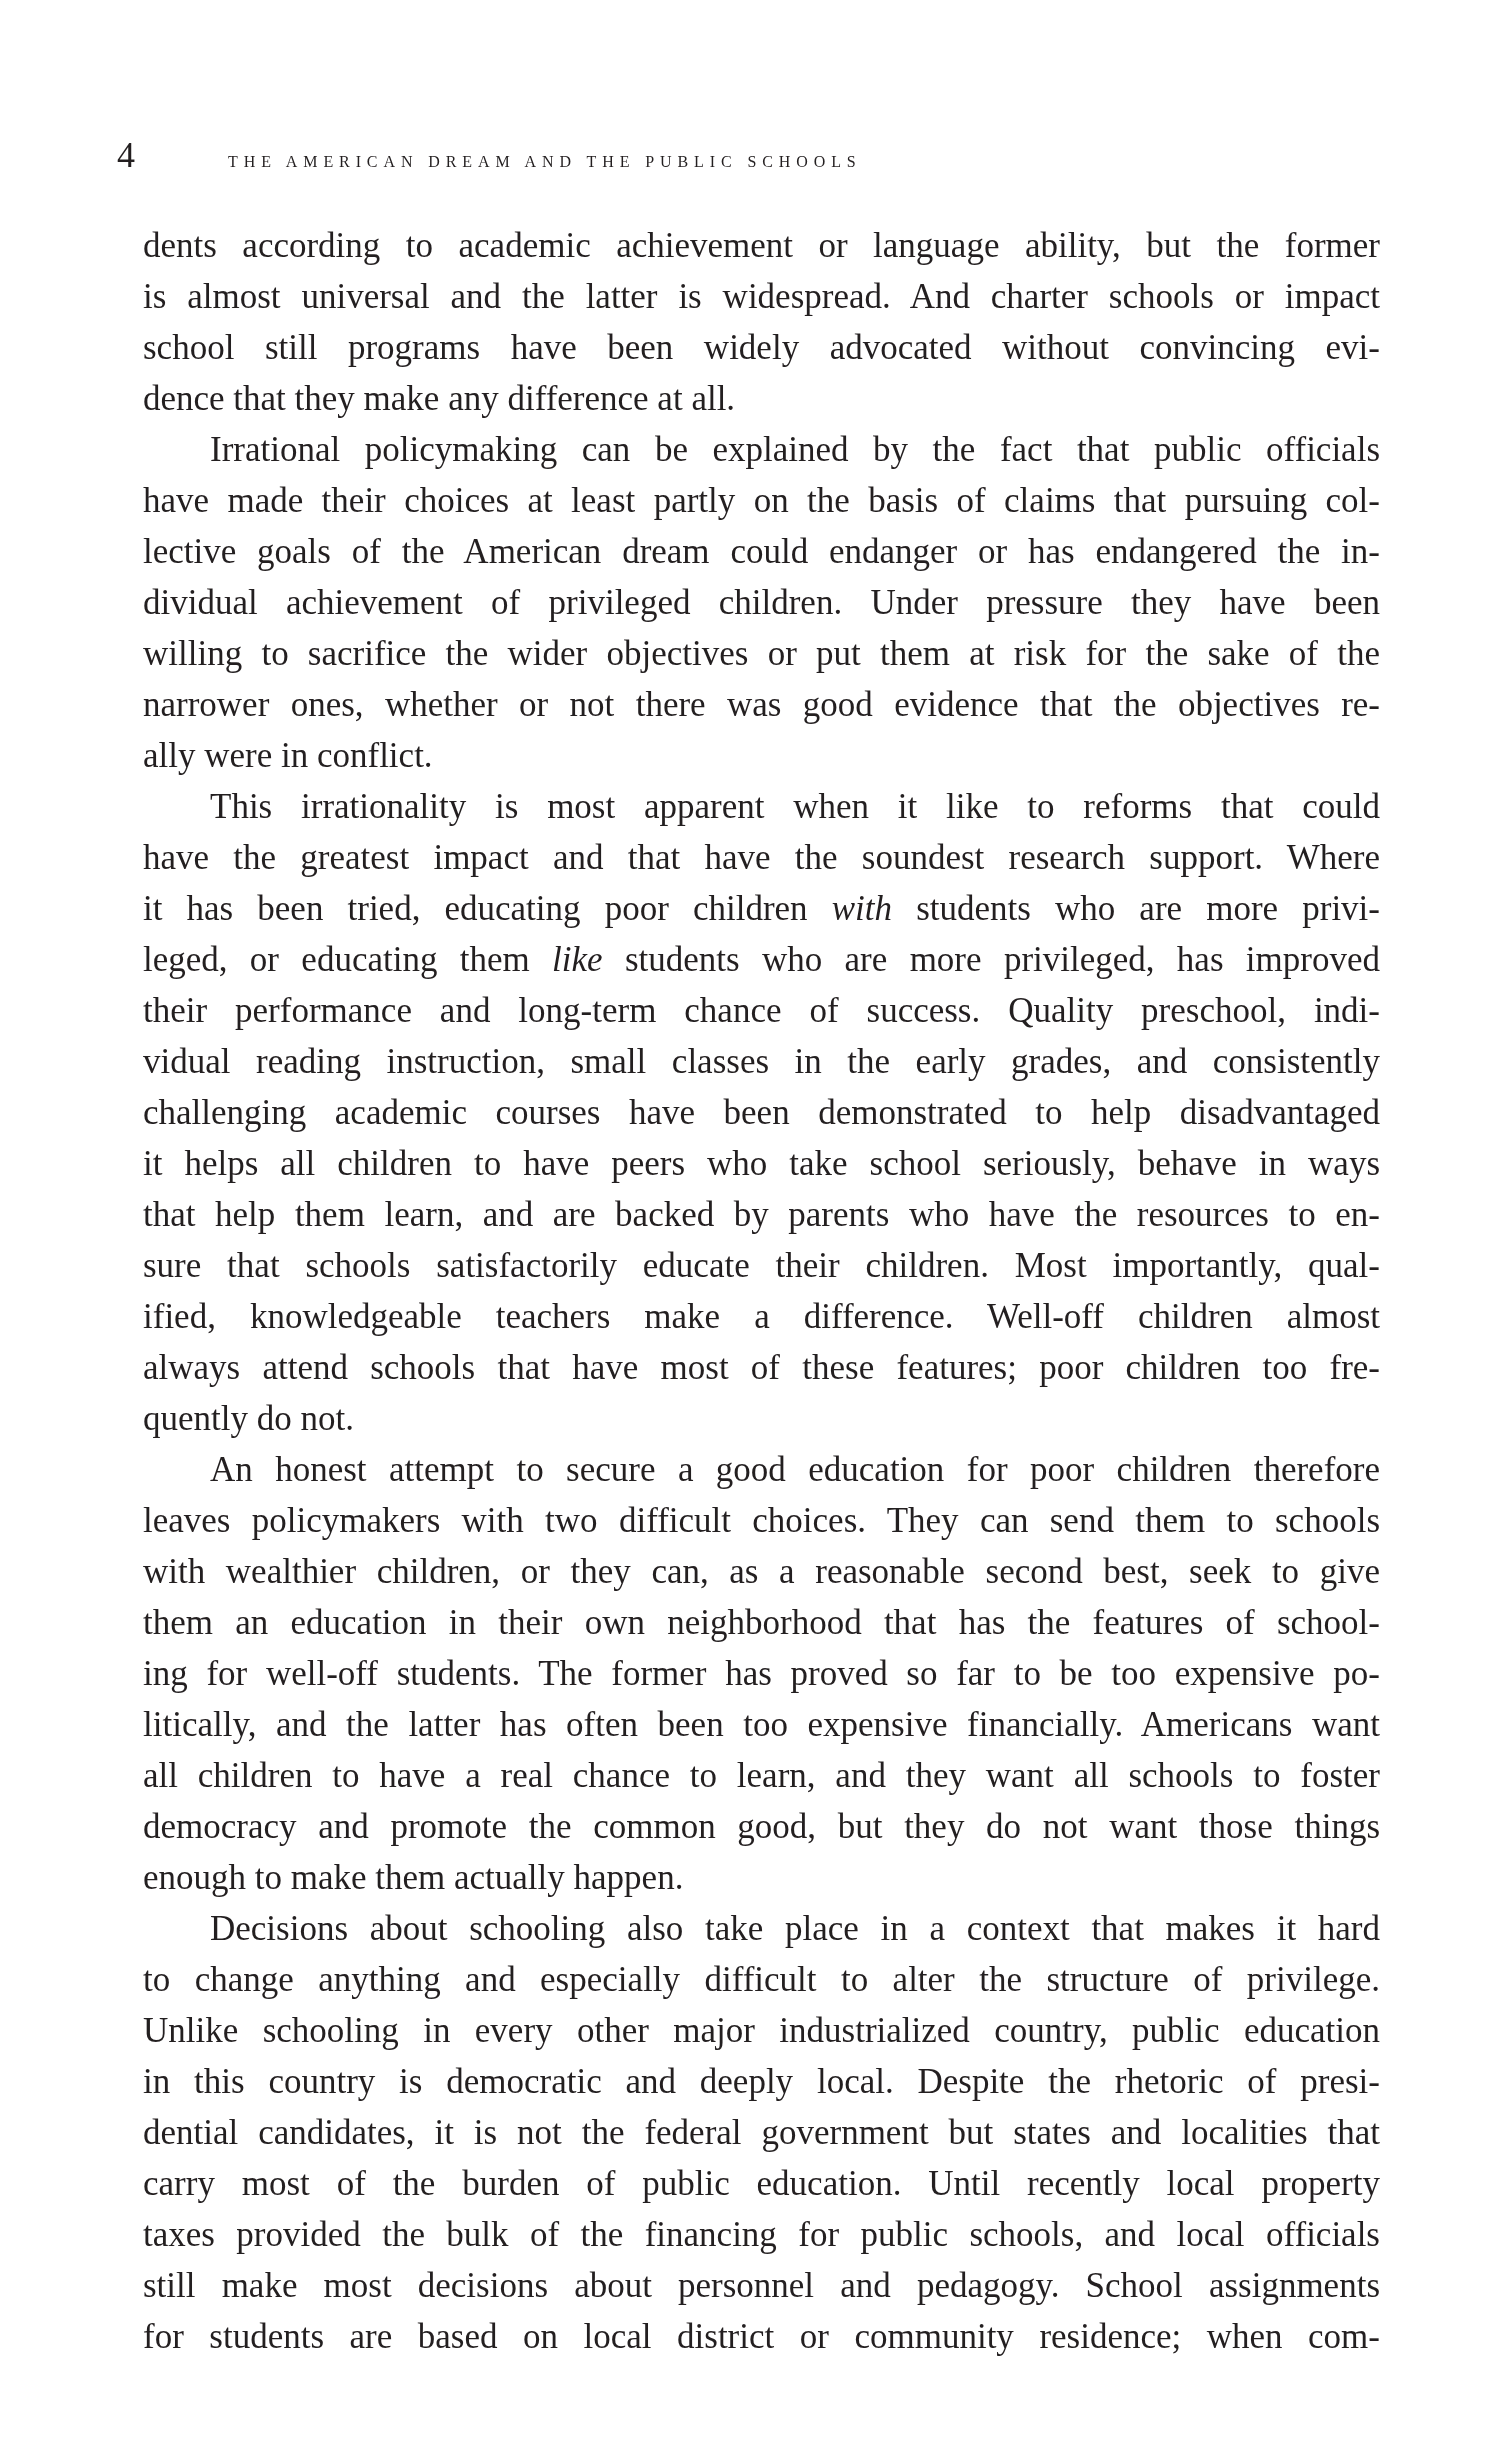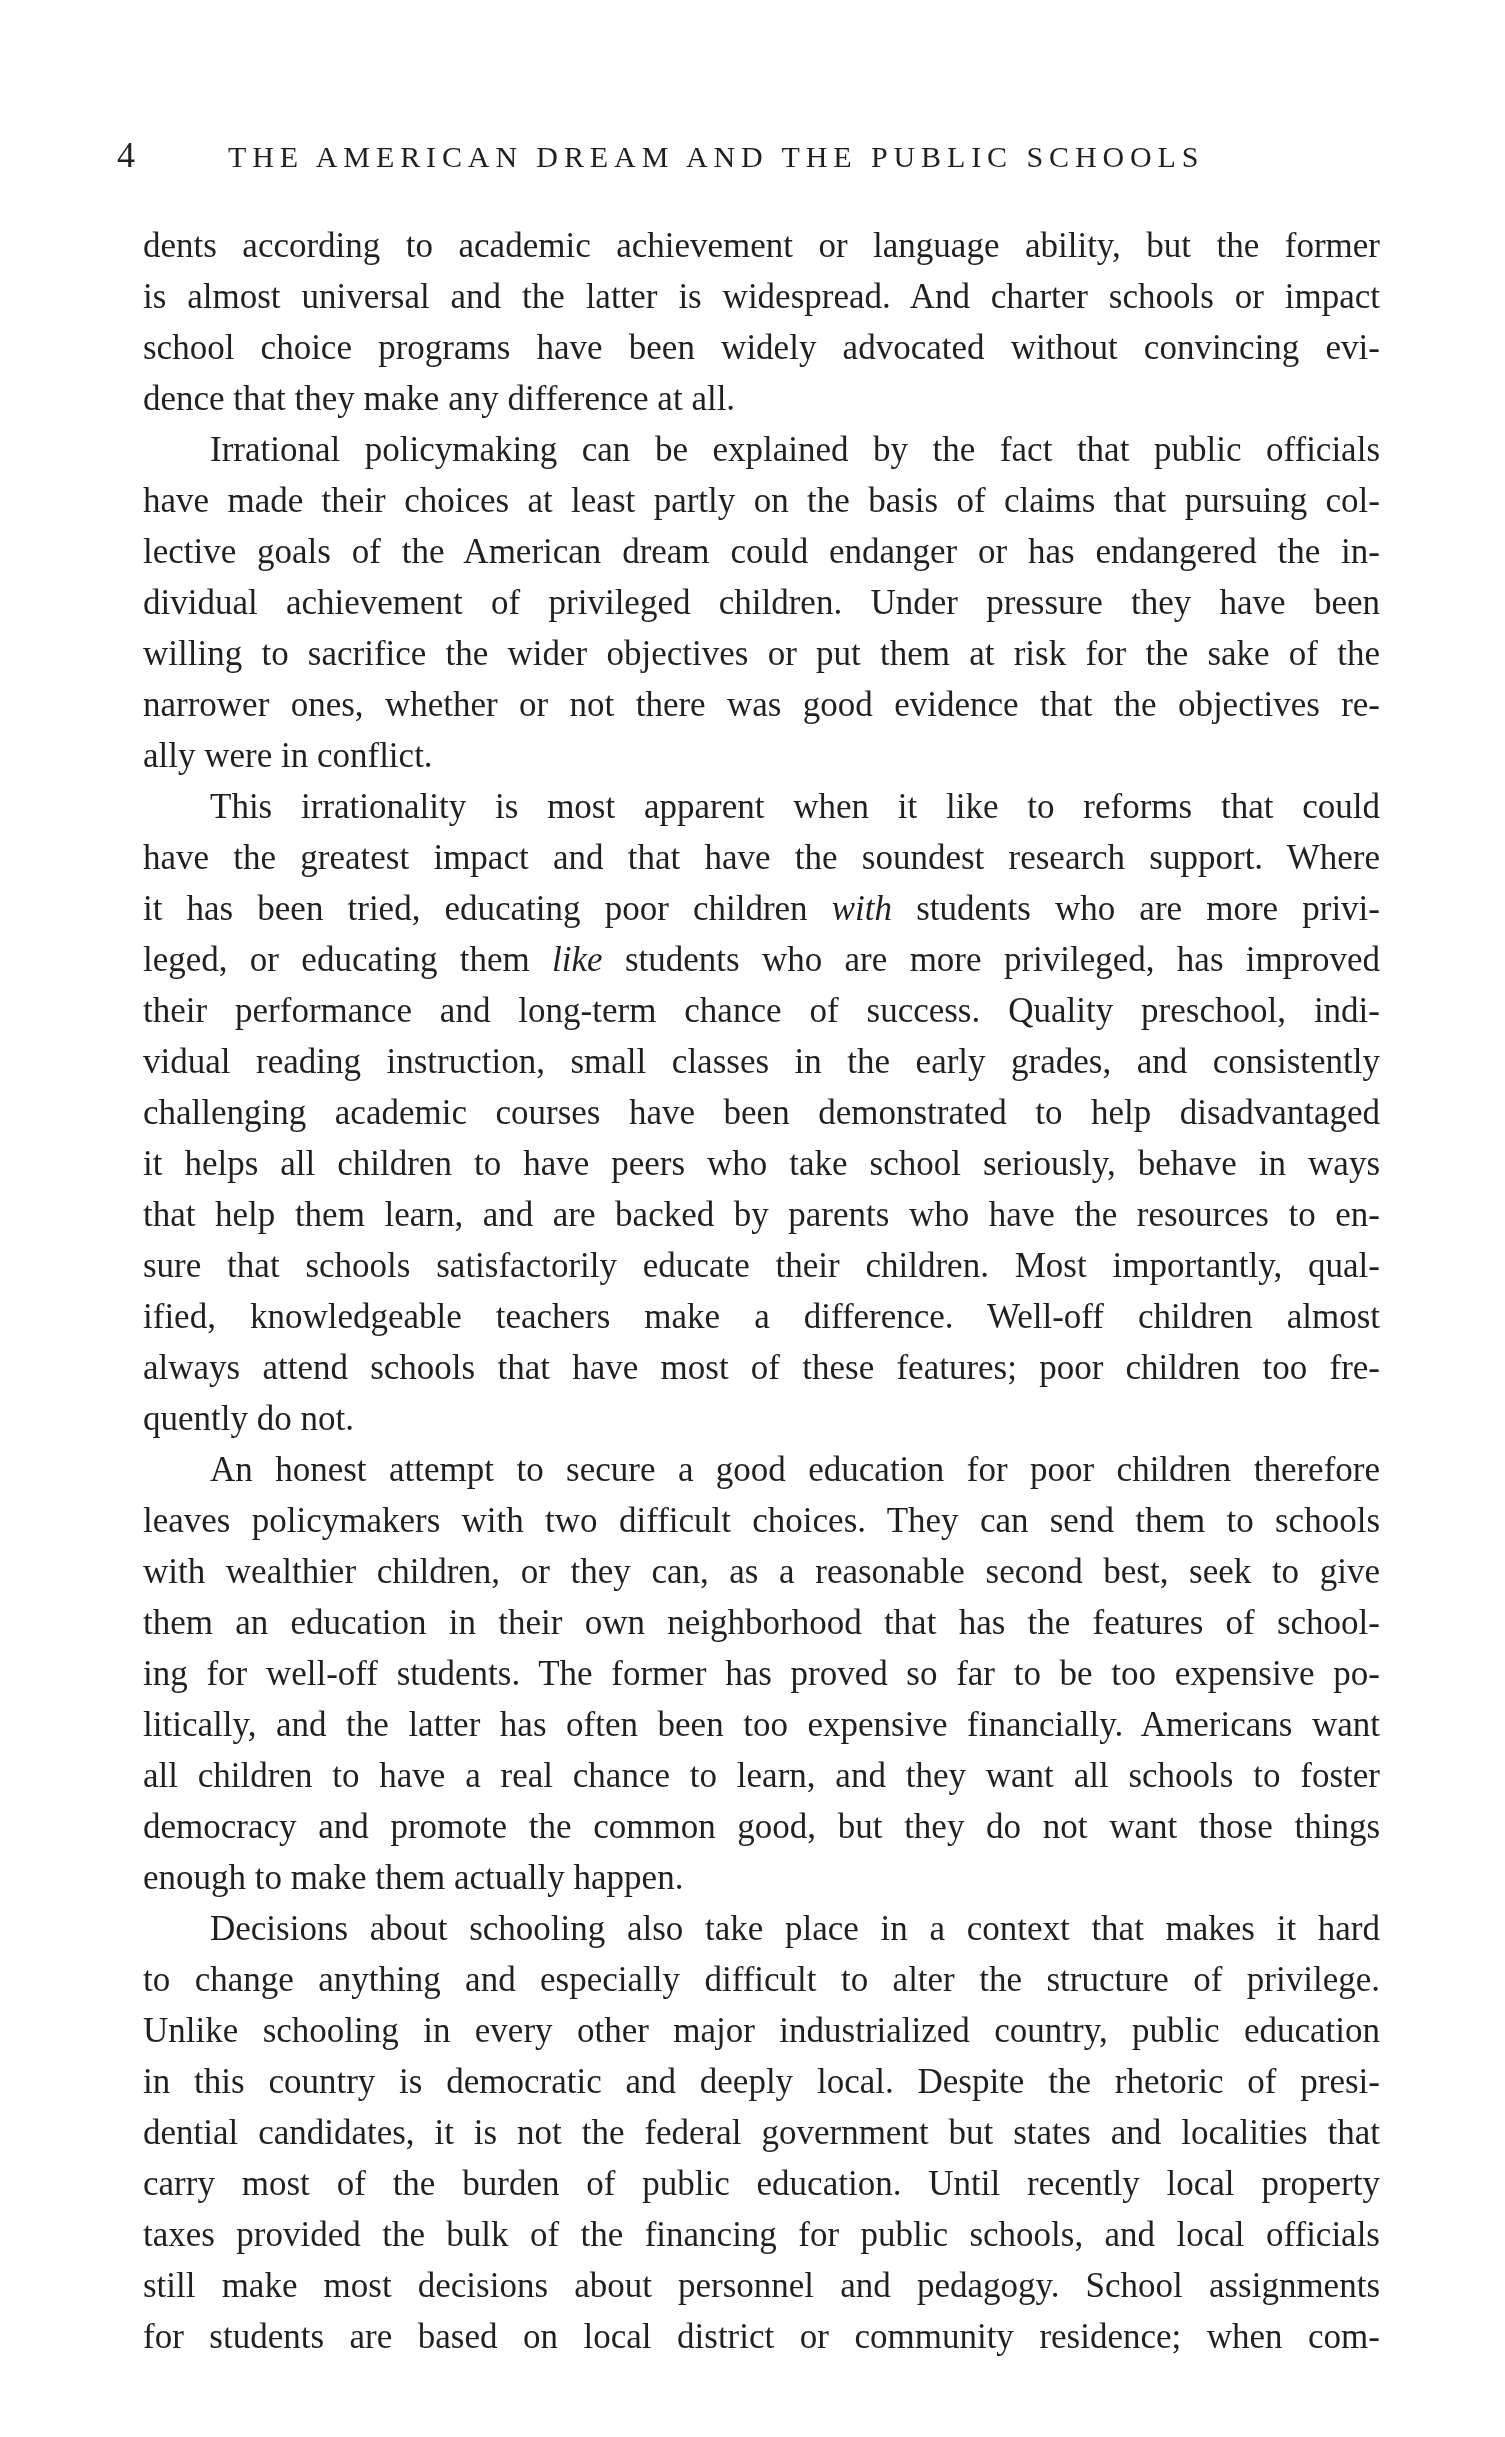--- a/index.html
+++ b/index.html
@@ -23,21 +23,21 @@
       height: 45px;
       display: flex;
       align-items: baseline;
     }
     .page-number {
       font-size: 36px;
       width: 111px;
       display: inline-block;
     }
     .head-title {
-      font-size: 30px;
+      font-size: 16px;
       letter-spacing: 5.9px;
       text-transform: uppercase;
       white-space: nowrap;
     }
     .body-text {
       position: absolute;
       left: 143px;
       top: 220px;
       width: 1237px;
       font-size: 35px;
@@ -65,21 +65,21 @@
 <body>
 
 <div class="running-head">
   <span class="page-number">4</span>
   <span class="head-title">THE AMERICAN DREAM AND THE PUBLIC SCHOOLS</span>
 </div>
 
 <div class="body-text" id="body-text">
     <div class="line">dents according to academic achievement or language ability, but the former</div>
     <div class="line">is almost universal and the latter is widespread. And charter schools or impact</div>
-    <div class="line">school choice programs have been widely advocated without convincing evi-</div>
+    <div class="line">school still programs have been widely advocated without convincing evi-</div>
     <div class="line last">dence that they make any difference at all.</div>
     <div class="line indent">Irrational policymaking can be explained by the fact that public officials</div>
     <div class="line">have made their choices at least partly on the basis of claims that pursuing col-</div>
     <div class="line">lective goals of the American dream could endanger or has endangered the in-</div>
     <div class="line">dividual achievement of privileged children. Under pressure they have been</div>
     <div class="line">willing to sacrifice the wider objectives or put them at risk for the sake of the</div>
     <div class="line">narrower ones, whether or not there was good evidence that the objectives re-</div>
     <div class="line last">ally were in conflict.</div>
     <div class="line indent">This irrationality is most apparent when it like to reforms that could</div>
     <div class="line">have the greatest impact and that have the soundest research support. Where</div>

